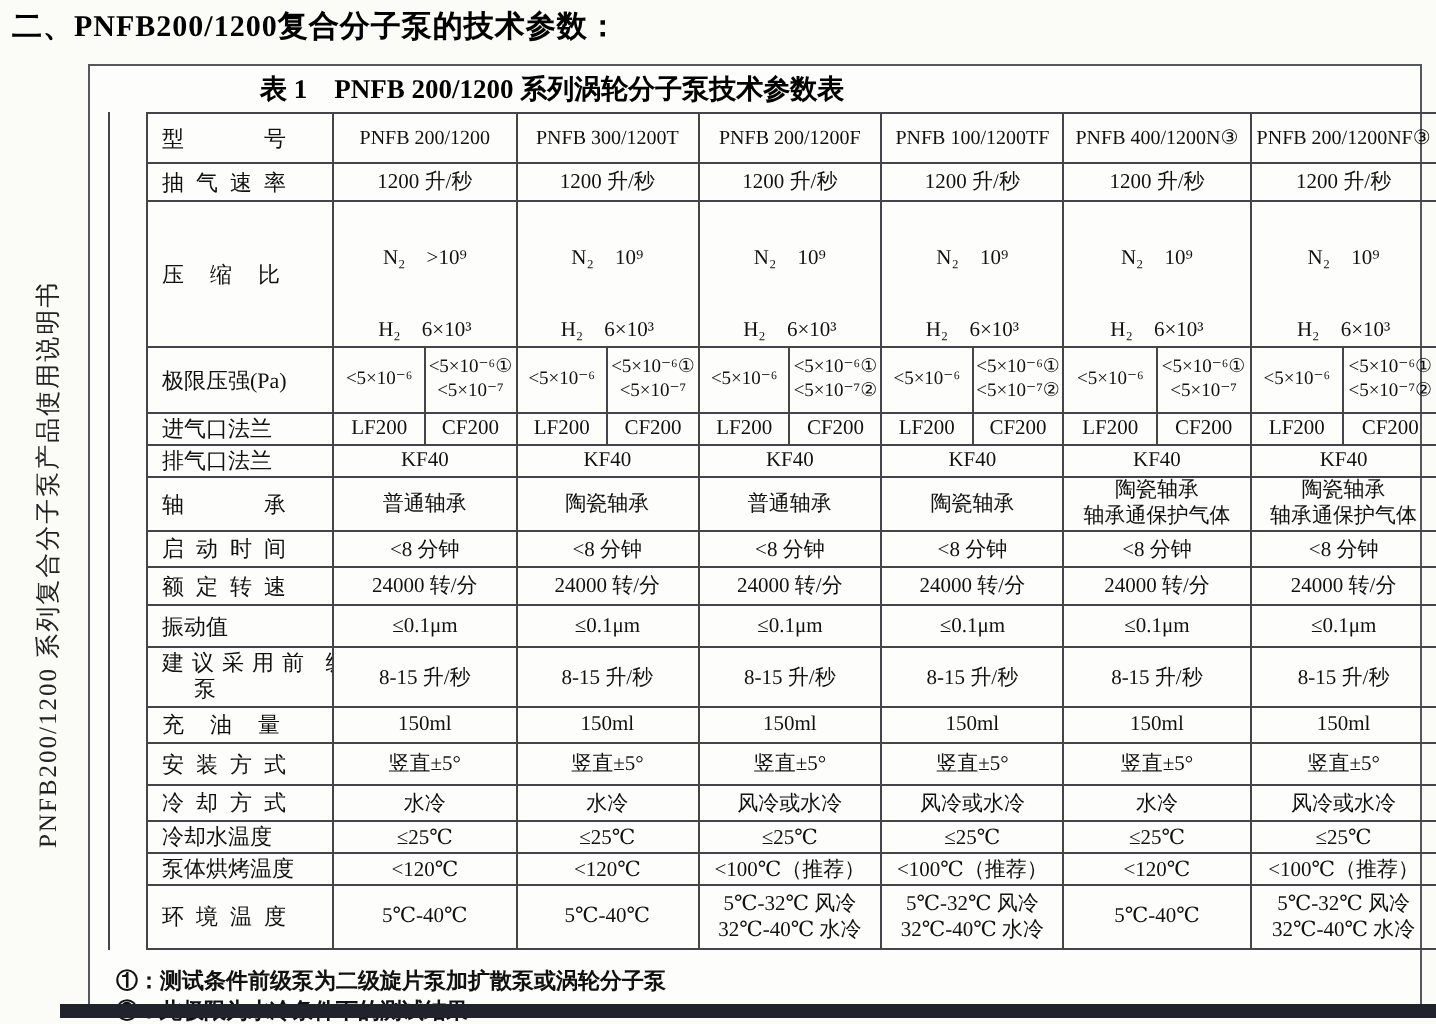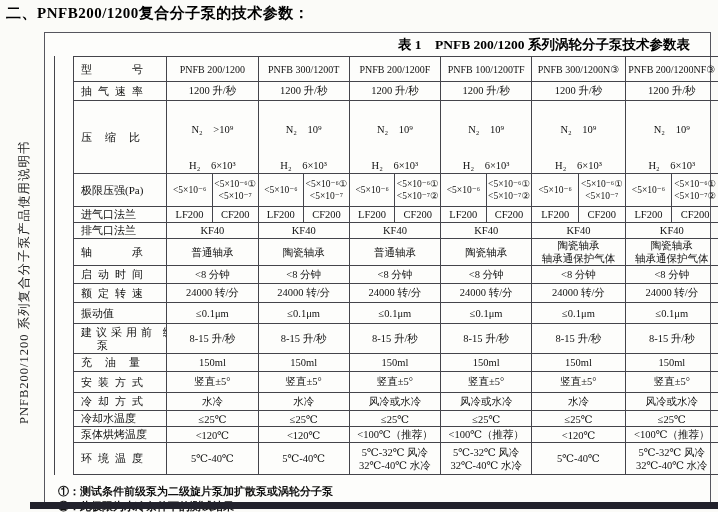--- a/index.html
+++ b/index.html
@@ -3,21 +3,21 @@
 <meta charset="utf-8">
 <style>
   html,body{margin:0;padding:0;}
   body{width:718px;height:512px;position:relative;background:#fbfbf8;
        font-family:"Liberation Serif","DejaVu Serif",serif;color:#1a1a1a;overflow:hidden;}
   .page-title{position:absolute;left:6px;top:4px;font-size:15px;font-weight:bold;letter-spacing:.5px;color:#000;}
   .page-box{position:absolute;left:44px;top:32px;width:665px;height:470px;border:1px solid #56565e;border-bottom:none;background:#fdfdfb;}
   .bottom-rule{position:absolute;left:30px;top:502px;width:688px;height:7px;background:#22222c;}
   .spine{position:absolute;left:16px;top:424px;transform:rotate(-90deg);transform-origin:0 0;
          white-space:nowrap;font-size:12.5px;letter-spacing:1px;color:#222;}
-  .tbl-title{position:absolute;left:130px;top:36px;width:560px;text-align:right;font-weight:bold;font-size:13.5px;color:#000;}
+  .tbl-title{position:absolute;left:130px;top:36px;width:560px;text-align:left;font-weight:bold;font-size:13.5px;color:#000;}
   .twrap{position:absolute;left:54px;top:56px;border-left:1px solid #44444a;padding-left:18px;}
   table.t{border-collapse:collapse;table-layout:fixed;width:646px;}
   .t td,.t th{border:1px solid #44444a;padding:0;margin:0;vertical-align:middle;overflow:hidden;}
   .t th{font-weight:normal;text-align:left;font-size:11px;white-space:nowrap;padding-left:7px;color:#111;}
   .t td.c{text-align:center;font-size:10.5px;color:#111;}
   .t tr.model td.c{font-size:10px;}
   .ln{display:block;line-height:13px;}
   .g{word-spacing:8px;line-height:14px;margin-top:22px;}
   .pr .ln{font-size:9.5px;line-height:12px;}
   .fl{font-size:9.5px;}
@@ -55,21 +55,21 @@
         <col style="width:46px">
   </colgroup>
 
   <tbody>
         <tr class="model" style="height:25px">
     <th class="sp2">型号</th>
     <td class="c" colspan="2">PNFB 200/1200</td>
     <td class="c" colspan="2">PNFB 300/1200T</td>
     <td class="c" colspan="2">PNFB 200/1200F</td>
     <td class="c" colspan="2">PNFB 100/1200TF</td>
-    <td class="c" colspan="2">PNFB 300/1200N③</td>
+    <td class="c" colspan="2">PNFB 400/1200N③</td>
     <td class="c" colspan="2">PNFB 200/1200NF③</td>
   </tr>
 
   <tr style="height:19px">
     <th class="sp4">抽气速率</th>
     <td class="c" colspan="2">1200 升/秒</td>
     <td class="c" colspan="2">1200 升/秒</td>
     <td class="c" colspan="2">1200 升/秒</td>
     <td class="c" colspan="2">1200 升/秒</td>
     <td class="c" colspan="2">1200 升/秒</td>

